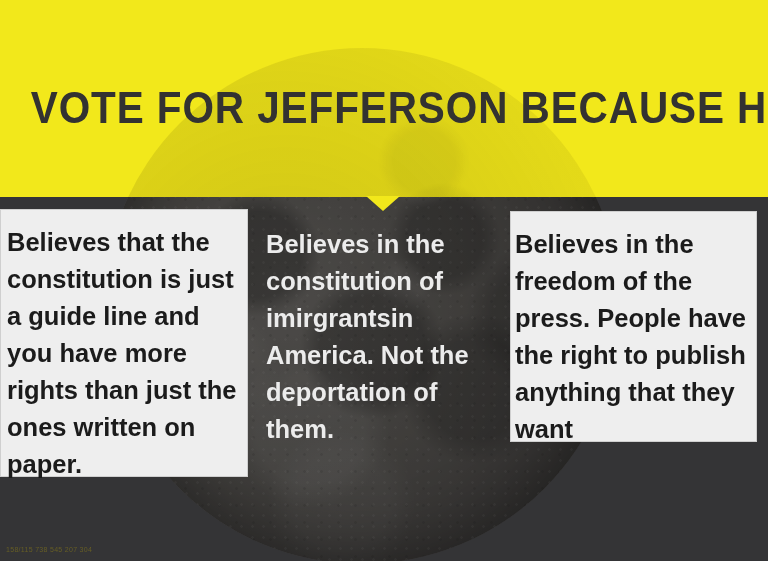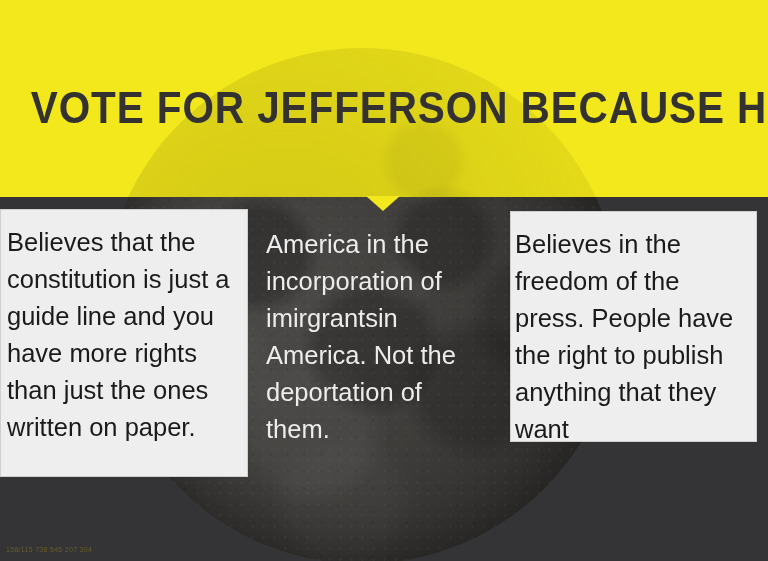--- a/index.html
+++ b/index.html
@@ -130,21 +130,21 @@
   }
   .card {
     background: #eeeeee;
     color: #1b1b1b;
     border: 1px solid #cfcfcf;
   }
   .col p {
     margin: 0;
     font-size: 25.5px;
     line-height: 37px;
-    font-weight: normal;
+    font-weight: bold;
   }
   .col-1 {
     left: 0; top: 209px;
     width: 248px; height: 268px;
     padding: 14px 8px 8px 6px;
   }
   .col-2 {
     left: 260px; top: 212px;
     width: 238px; height: 230px;
     padding: 14px 6px 8px 6px;
@@ -186,21 +186,21 @@
   </div>
   <div class="notch"></div>
 
   <h1 class="title">VOTE FOR JEFFERSON BECAUSE HE:</h1>
 
   <div class="col col-1 card">
     <p>Believes that the constitution is just a guide line and you have more rights than just the ones written on paper.</p>
   </div>
 
   <div class="col col-2">
-    <p>America in the incorporation of imirgrantsin America. Not the deportation of them.</p>
+    <p>Believes in the constitution of imirgrantsin America. Not the deportation of them.</p>
   </div>
 
   <div class="col col-3 card">
     <p>Believes in the freedom of the press. People have the right to publish anything that they want</p>
   </div>
 
   <div class="footnote">158/115 738 545 207 304</div>
 
 </div>
 

